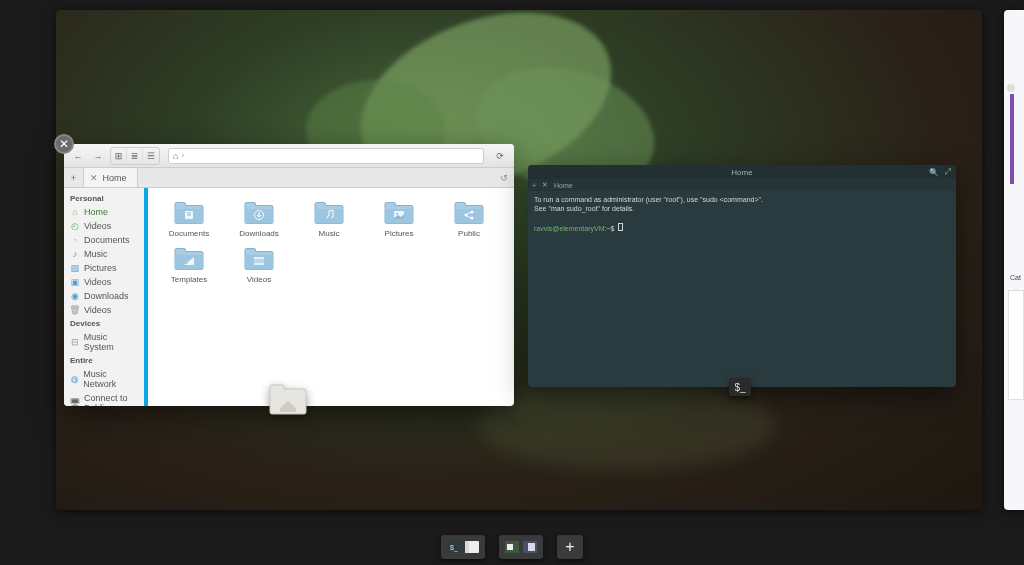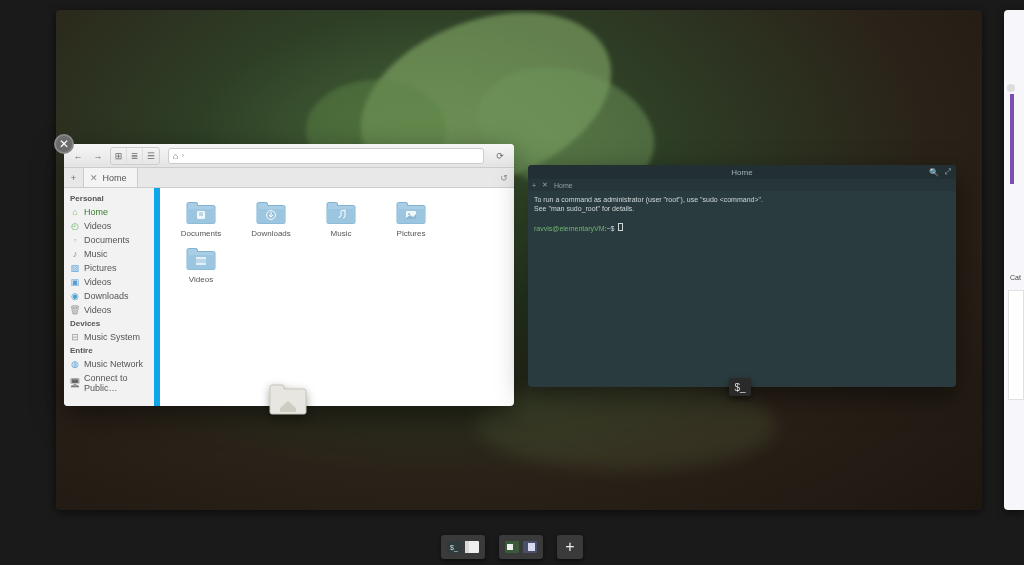--- a/index.html
+++ b/index.html
@@ -57,21 +57,21 @@
   .tbtn-group .tbtn:last-child { border-right:none;}
   .pathbar { flex:1; height:16px; background:#fff; border:1px solid #ccc; border-radius:3px; margin:0 4px; display:flex; align-items:center; padding:0 4px; gap:3px;}
   .pathbar .chev { color:#aaa; font-size:8px;}
   .tabbar { height:20px; background:#e8e8e8; border-bottom:1px solid #ccc; display:flex; align-items:stretch;}
   .tabplus { width:20px; display:flex; align-items:center; justify-content:center; color:#666; border-right:1px solid #ccc; cursor:pointer;}
   .tab { display:flex; align-items:center; gap:5px; padding:0 10px 0 6px; background:#f4f4f4; border-right:1px solid #ccc; font-size:9px; color:#555;}
   .tab .tab-x { color:#888; cursor:pointer; font-size:9px;}
   .histbtn { width:20px; display:flex; align-items:center; justify-content:center; color:#888; margin-left:auto;}
 
   .files-body { flex:1; display:flex; min-height:0;}
-  .sidebar { width:96px; background:#f2f2f2; border-right:6px solid #0ea5e9; padding:4px 0; overflow:hidden;}
+  .sidebar { width:84px; background:#f2f2f2; border-right:4px solid #0ea5e9; padding:4px 0; overflow:hidden;}
   .side-header { font-size:8px; font-weight:bold; color:#555; padding:2px 6px;}
   .side-item { display:flex; align-items:center; gap:4px; padding:2px 6px; font-size:9px; color:#555; cursor:pointer;}
   .side-item.active { color:#3a7a2f;}
   .side-ico { width:10px; height:10px; display:inline-flex; align-items:center; justify-content:center; font-size:9px;}
 
   .folder-grid { flex:1; padding:12px 6px; display:flex; flex-wrap:wrap; align-content:flex-start; gap:8px 0;}
   .folder { width:70px; display:flex; flex-direction:column; align-items:center; gap:3px; cursor:pointer;}
   .folder-lbl { font-size:8px; color:#555;}
   .folder-svg { width:34px; height:26px; }
 
@@ -251,20 +251,40 @@
             <rect x="12" y="11" width="10" height="8" rx="1" fill="#fff" opacity=".85"></rect>
             <circle cx="15" cy="14" r="1" fill="#8cb8d8"></circle>
             <path d="M12 18 L16 15 L19 17 L22 14 L22 19 L12 19" fill="#8cb8d8"></path>
           </svg>
           <div class="folder-lbl">Pictures</div>
         </div>
         <div class="folder">
           <svg class="folder-svg" viewBox="0 0 34 26">
             <path d="M3 7 L3 4 Q3 2.5 4.5 2.5 L12 2.5 Q13.5 2.5 13.5 4 L13.5 5.5 L29.5 5.5 Q31 5.5 31 7 L31 22 Q31 23.5 29.5 23.5 L4.5 23.5 Q3 23.5 3 22 Z" fill="#a9cde4" stroke="#7fb3d1"></path>
             <path d="M3 9 L31 9 L31 22 Q31 23.5 29.5 23.5 L4.5 23.5 Q3 23.5 3 22 Z" fill="#9cc5df"></path>
+            <circle cx="14" cy="15" r="1.5" fill="#fff"></circle>
+            <circle cx="20" cy="12" r="1.5" fill="#fff"></circle>
+            <circle cx="20" cy="18" r="1.5" fill="#fff"></circle>
+            <path d="M15 14 L19 12 M15 16 L19 18" stroke="#fff"></path>
+          </svg>
+          <div class="folder-lbl">Public</div>
+        </div>
+        <div class="folder">
+          <svg class="folder-svg" viewBox="0 0 34 26">
+            <path d="M3 7 L3 4 Q3 2.5 4.5 2.5 L12 2.5 Q13.5 2.5 13.5 4 L13.5 5.5 L29.5 5.5 Q31 5.5 31 7 L31 22 Q31 23.5 29.5 23.5 L4.5 23.5 Q3 23.5 3 22 Z" fill="#a9cde4" stroke="#7fb3d1"></path>
+            <path d="M3 9 L31 9 L31 22 Q31 23.5 29.5 23.5 L4.5 23.5 Q3 23.5 3 22 Z" fill="#9cc5df"></path>
+            <path d="M12 19 L22 19 L22 11 Z" fill="#fff" opacity=".85"></path>
+            <circle cx="15" cy="17" r=".8" fill="#8cb8d8"></circle>
+          </svg>
+          <div class="folder-lbl">Templates</div>
+        </div>
+        <div class="folder">
+          <svg class="folder-svg" viewBox="0 0 34 26">
+            <path d="M3 7 L3 4 Q3 2.5 4.5 2.5 L12 2.5 Q13.5 2.5 13.5 4 L13.5 5.5 L29.5 5.5 Q31 5.5 31 7 L31 22 Q31 23.5 29.5 23.5 L4.5 23.5 Q3 23.5 3 22 Z" fill="#a9cde4" stroke="#7fb3d1"></path>
+            <path d="M3 9 L31 9 L31 22 Q31 23.5 29.5 23.5 L4.5 23.5 Q3 23.5 3 22 Z" fill="#9cc5df"></path>
             <rect x="12" y="11" width="10" height="8" rx="1" fill="#fff" opacity=".3"></rect>
             <rect x="12" y="11" width="10" height="2" fill="#fff" opacity=".6"></rect>
             <rect x="12" y="17" width="10" height="2" fill="#fff" opacity=".6"></rect>
           </svg>
           <div class="folder-lbl">Videos</div>
         </div>
       </div>
   </div>
 </div>
 

